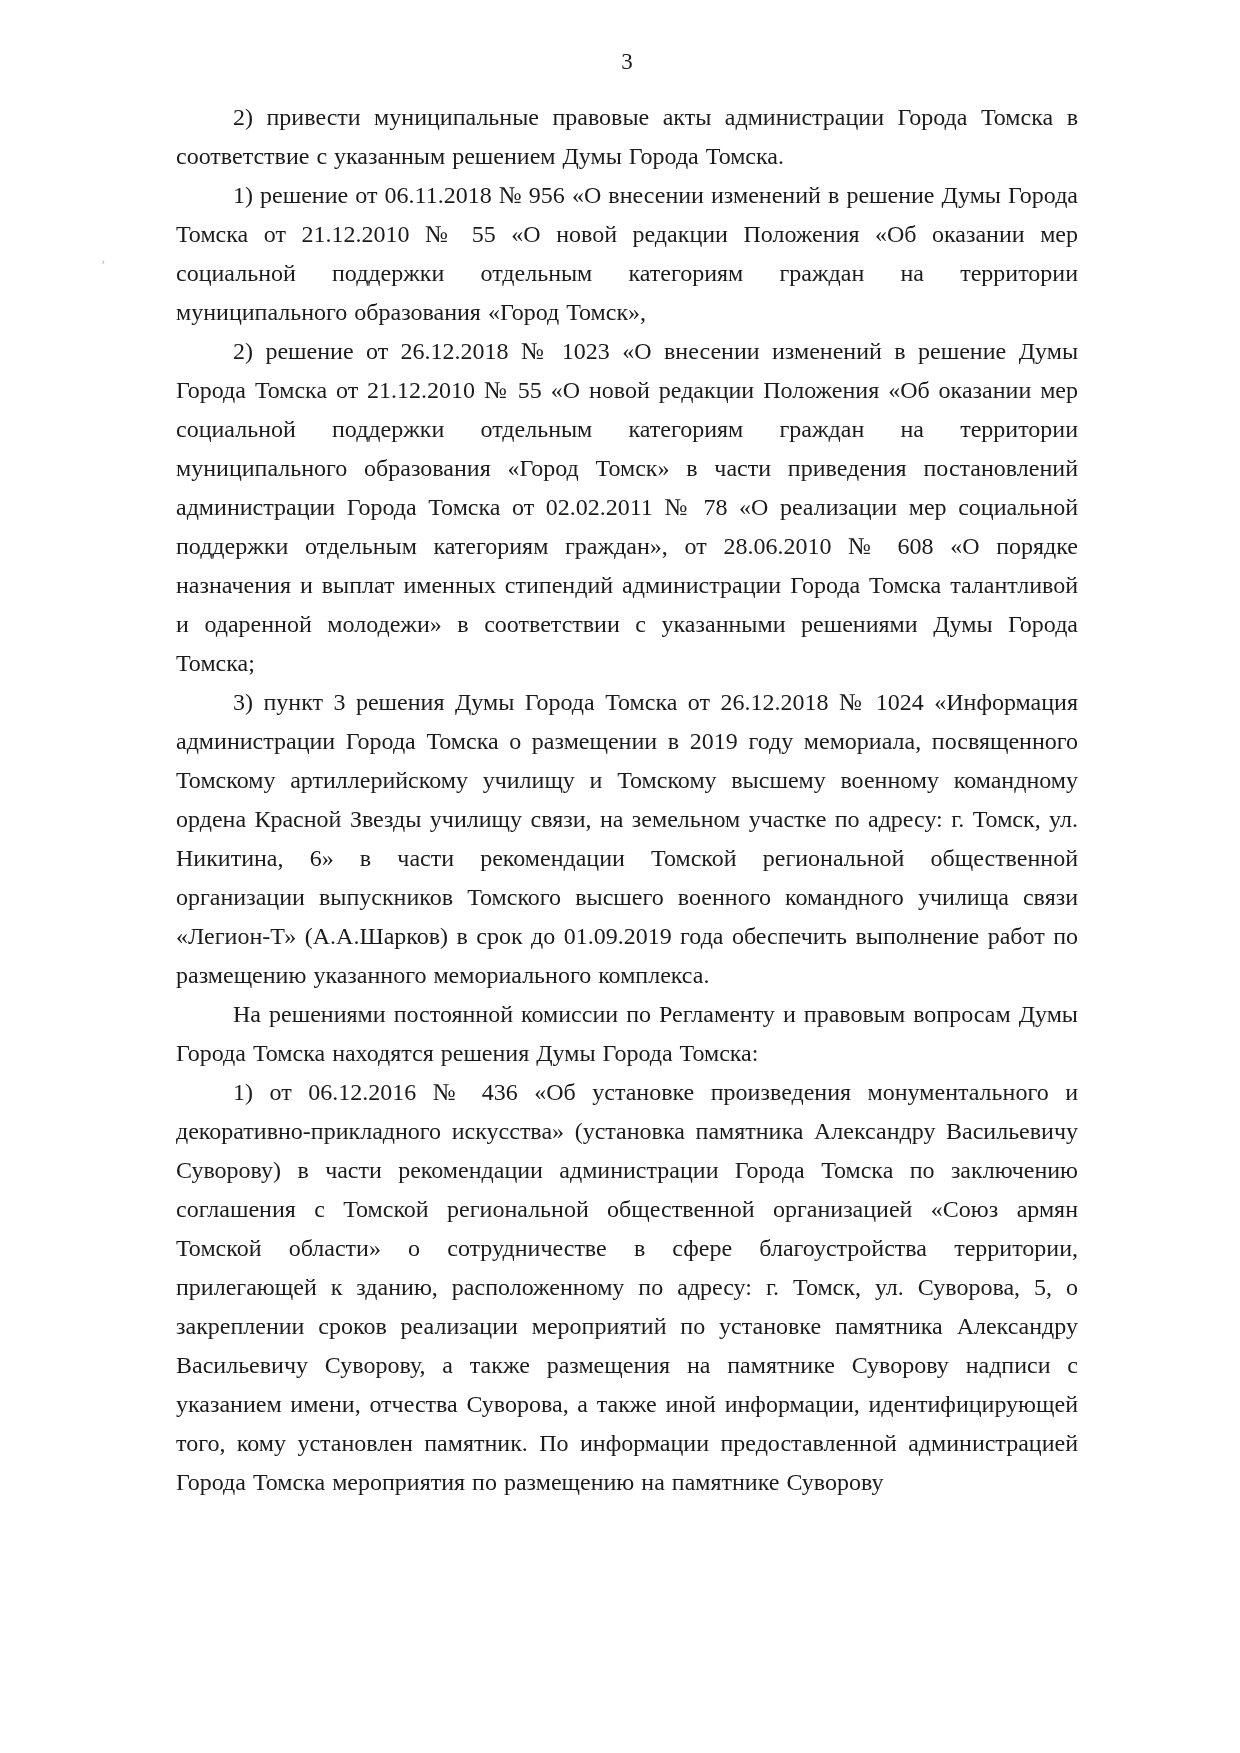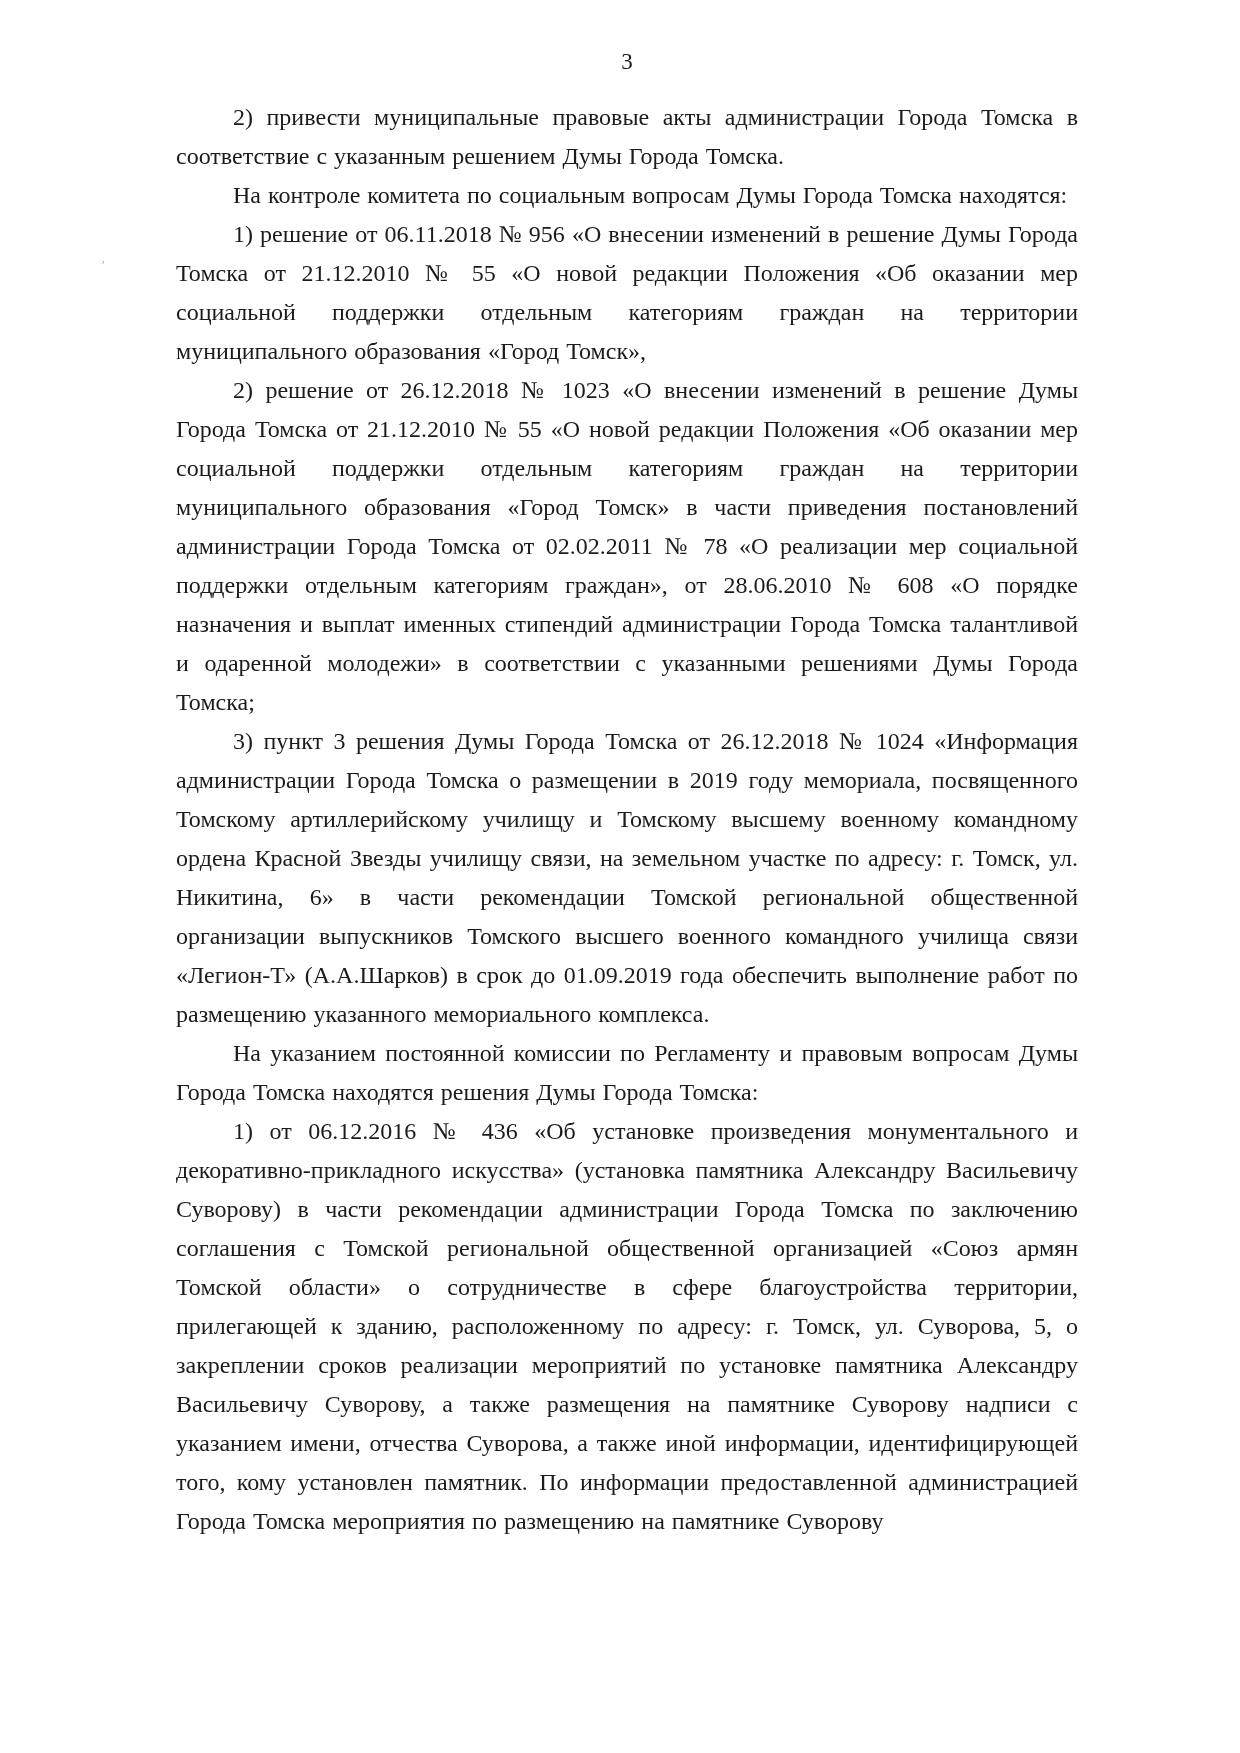--- a/index.html
+++ b/index.html
@@ -50,36 +50,33 @@
   <div class="page-number">3</div>
 
   <div class="scan-artifact">’</div>
 
   <div class="body-text">
 
     <p>
       <span>2) привести муниципальные правовые акты администрации Города Томска в соответствие с указанным решением Думы Города Томска.</span>
     </p>
 
-    <p>
-      <span>На контроле комитета по социальным вопросам Думы Города Томска находятся:</span>
-    </p>
 
     <p>
       <span>1) решение от 06.11.2018 № 956 «О внесении изменений в решение Думы Города Томска от 21.12.2010 № 55 «О новой редакции Положения «Об оказании мер социальной поддержки отдельным категориям граждан на территории муниципального образования «Город Томск»,</span>
     </p>
 
     <p>
       <span>2) решение от 26.12.2018 № 1023 «О внесении изменений в решение Думы Города Томска от 21.12.2010 № 55 «О новой редакции Положения «Об оказании мер социальной поддержки отдельным категориям граждан на территории муниципального образования «Город Томск» в части приведения постановлений администрации Города Томска от 02.02.2011 № 78 «О реализации мер социальной поддержки отдельным категориям граждан», от 28.06.2010 № 608 «О порядке назначения и выплат именных стипендий администрации Города Томска талантливой и одаренной молодежи» в соответствии с указанными решениями Думы Города Томска;</span>
     </p>
 
     <p>
       <span>3) пункт 3 решения Думы Города Томска от 26.12.2018 № 1024 «Информация администрации Города Томска о размещении в 2019 году мемориала, посвященного Томскому артиллерийскому училищу и Томскому высшему военному командному ордена Красной Звезды училищу связи, на земельном участке по адресу: г. Томск, ул. Никитина, 6» в части рекомендации Томской региональной общественной организации выпускников Томского высшего военного командного училища связи «Легион-Т» (А.А.Шарков) в срок до 01.09.2019 года обеспечить выполнение работ по размещению указанного мемориального комплекса.</span>
     </p>
 
     <p>
-      <span>На указанием постоянной комиссии по Регламенту и правовым вопросам Думы Города Томска находятся решения Думы Города Томска:</span>
+      <span>На решениями постоянной комиссии по Регламенту и правовым вопросам Думы Города Томска находятся решения Думы Города Томска:</span>
     </p>
 
     <p><span>1) от 06.12.2016 № 436 «Об установке произведения монументального и декоративно-прикладного искусства» </span><span class="italic">(установка памятника Александру Васильевичу Суворову)</span><span> в части рекомендации администрации Города Томска по заключению соглашения с Томской региональной общественной организацией «Союз армян Томской области» о сотрудничестве в сфере благоустройства территории, прилегающей к зданию, расположенному по адресу: г. Томск, ул. Суворова, 5, о закреплении сроков реализации мероприятий по установке памятника Александру Васильевичу Суворову, а также размещения на памятнике Суворову надписи с указанием имени, отчества Суворова, а также иной информации, идентифицирующей того, кому установлен памятник. По информации предоставленной администрацией Города Томска мероприятия по размещению на памятнике Суворову</span></p>
 
   </div>
 </div>
 
 </body></html>

